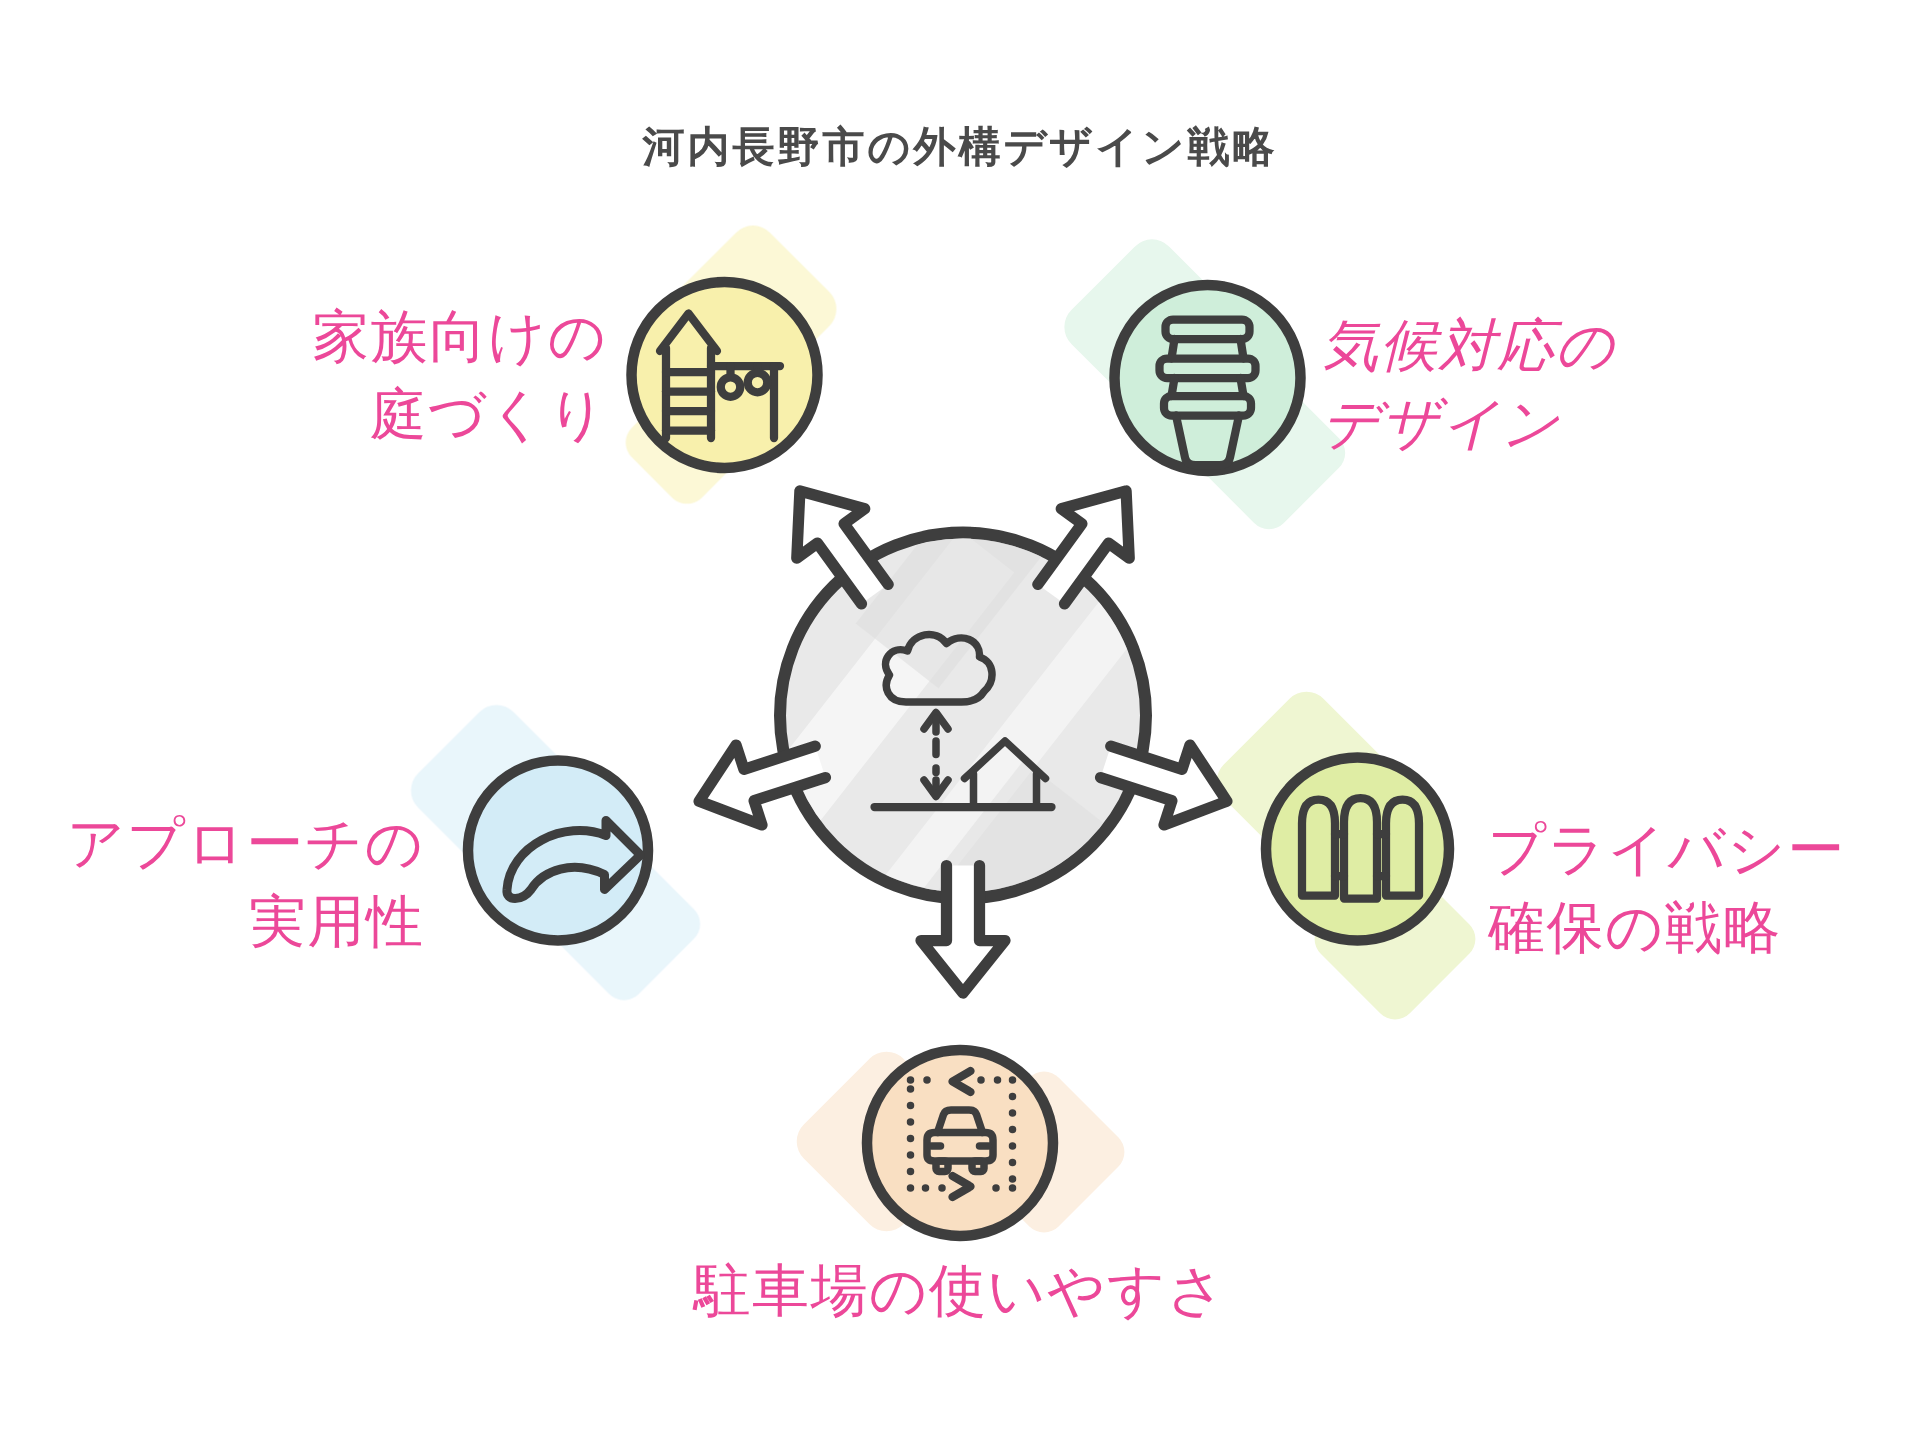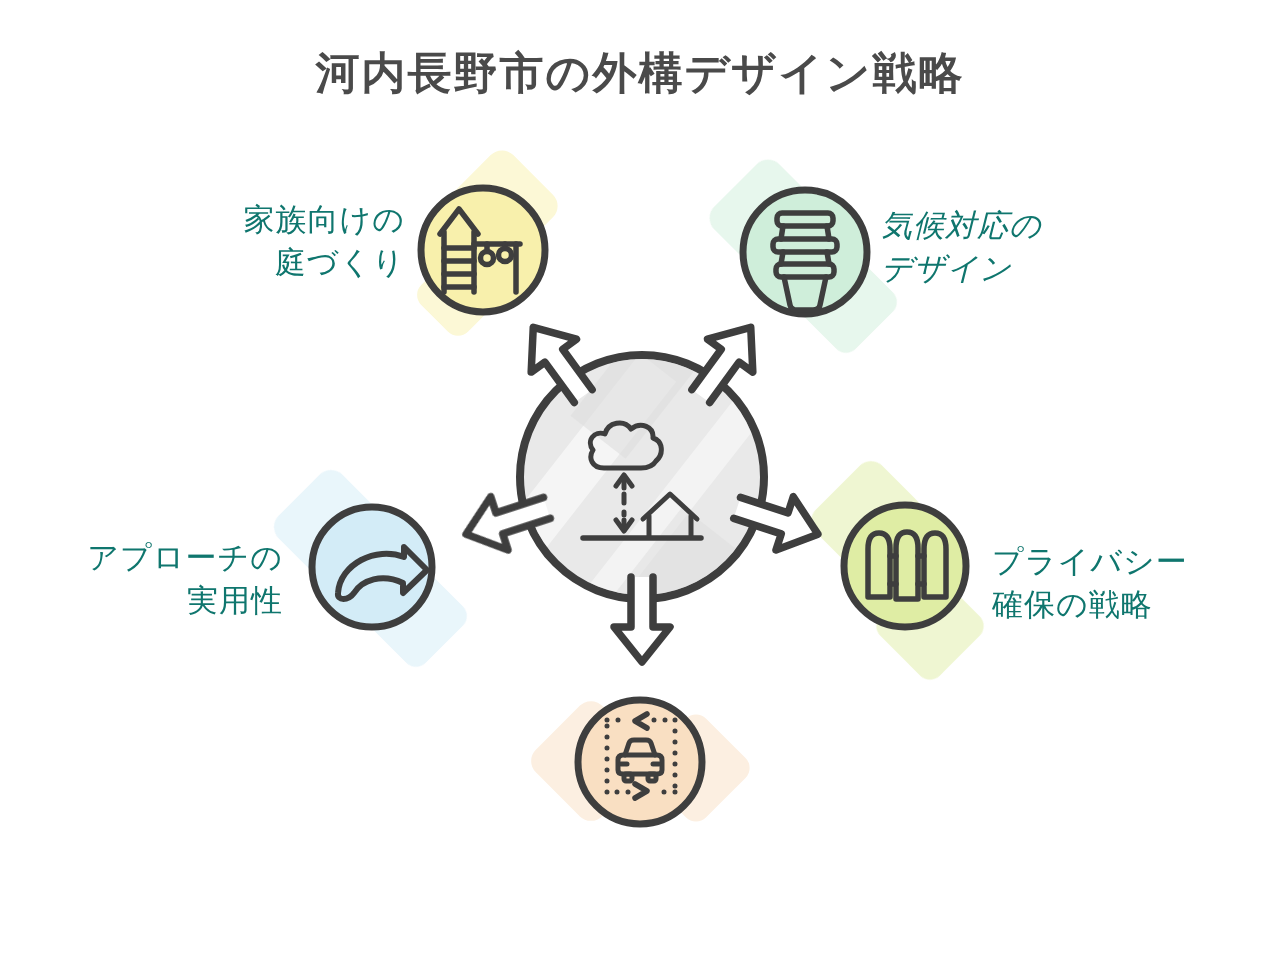--- a/index.html
+++ b/index.html
@@ -2,25 +2,25 @@
 <html><head>
 <meta charset="utf-8">
 <style>
   html,body { margin:0; padding:0; background:#ffffff; }
   .stage {
     position:relative; width:1280px; height:960px; background:#ffffff;
     font-family:"DejaVu Sans","Liberation Sans",sans-serif; overflow:hidden;
   }
   svg.diagram { position:absolute; left:0; top:0; }
   .title {
-    position:absolute; left:0; right:0; top:44px; text-align:center;
-    font-size:44px; font-weight:bold; color:#4a4a4a; letter-spacing:2px;
+    position:absolute; left:0; right:0; top:79px; text-align:center;
+    font-size:28px; font-weight:bold; color:#4a4a4a; letter-spacing:2px;
   }
   .label {
-    position:absolute; font-size:31px; color:#0f766e; line-height:1.38;
+    position:absolute; font-size:38px; color:#ec4899; line-height:1.38;
     white-space:pre-line; letter-spacing:1px;
   }
   .label.pos-tl { right:875px; top:198px; text-align:right; }
   .label.pos-tr { left:881px; top:204px; text-align:left;font-style:italic; }
   .label.pos-l  { right:997px; top:536px; text-align:right; }
   .label.pos-r  { left:992px;  top:540px; text-align:left; }
   .label.pos-b  { left:440px;  top:834px; width:400px; text-align:center; }
 </style>
 </head>
 <body>
@@ -155,14 +155,15 @@
   <div class="title">河内長野市の外構デザイン戦略</div>
 
   <div class="label pos-tl">家族向けの
 庭づくり</div>
   <div class="label pos-tr">気候対応の
 デザイン</div>
   <div class="label pos-l">アプローチの
 実用性</div>
   <div class="label pos-r">プライバシー
 確保の戦略</div>
+  <div class="label pos-b">駐車場の使いやすさ</div>
 
 </div>
 
 </body></html>

